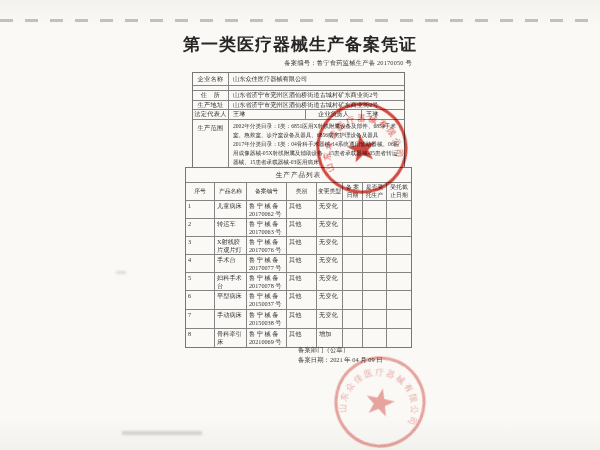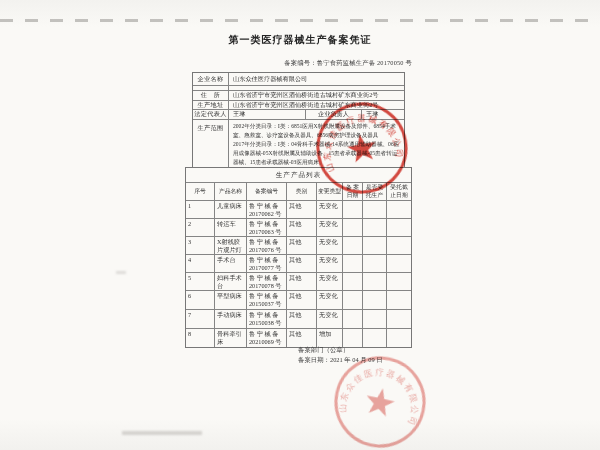--- a/index.html
+++ b/index.html
@@ -4,21 +4,21 @@
 <style>
   html,body{margin:0;padding:0;}
   .page{
     position:relative;width:600px;height:450px;overflow:hidden;
     background:linear-gradient(180deg,#f3f2ef 0%,#faf9f6 6%,#faf9f6 93%,#f2f1ee 100%);
     font-family:"Liberation Serif","DejaVu Serif",serif;
     color:#2e2e2e;
   }
   .title{
     position:absolute;top:33px;left:0;width:600px;text-align:center;
-    font-size:10px;font-weight:bold;letter-spacing:1px;color:#262626;
+    font-size:17px;font-weight:bold;letter-spacing:1px;color:#262626;
   }
   .filing-line{
     position:absolute;top:59px;left:0;width:412px;text-align:right;
     font-size:6.3px;color:#3a3a3a;letter-spacing:.2px;
   }
   
   .info-table{
     position:absolute;left:192px;top:72px;width:213px;
     border:1px solid #777;box-sizing:border-box;background:transparent;
   }

